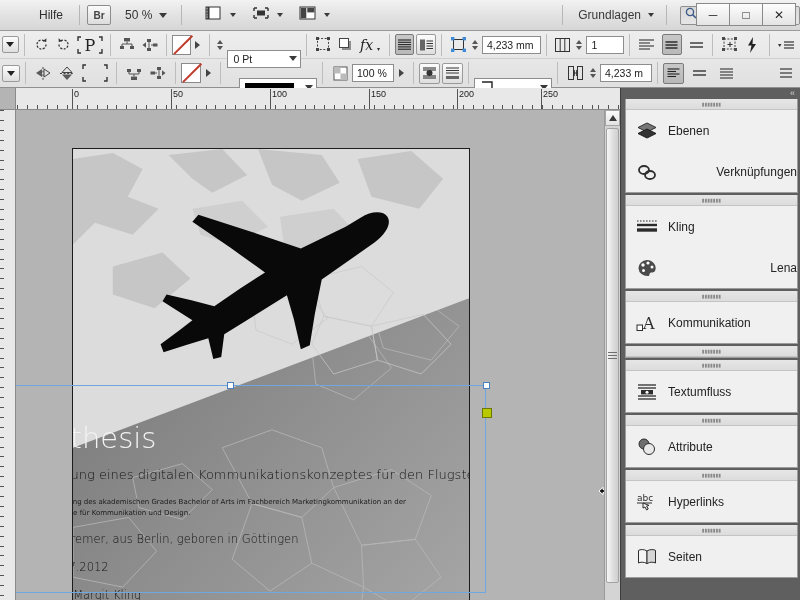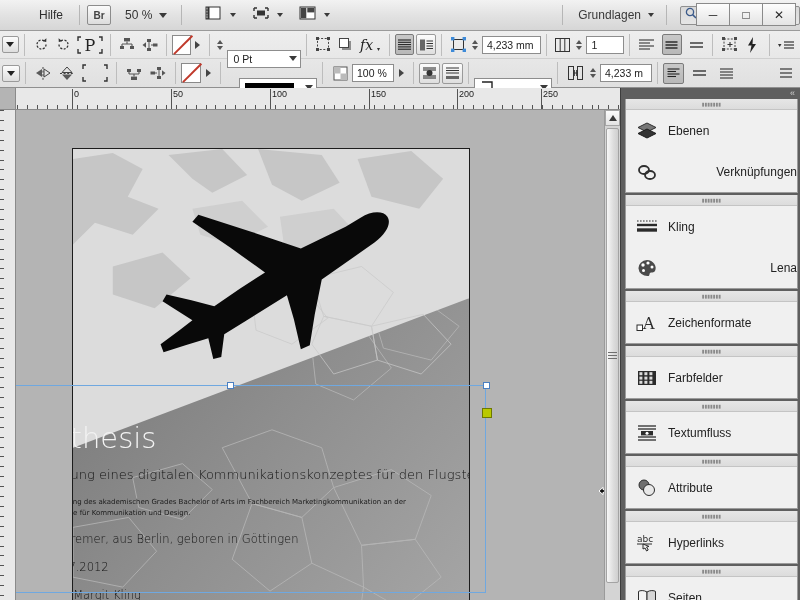--- a/index.html
+++ b/index.html
@@ -1008,45 +1008,26 @@
           <div class="pgrip">
             <span style="letter-spacing: 0px; font-size: 5px;">▮▮▮▮▮▮▮</span>
           </div>
           <div class="pitem">
             <span class="picon">
               <svg width="22" height="20" viewBox="0 0 22 20">
                 <text x="7" y="16" font-size="16" font-family="DejaVu Serif, serif" fill="#2c2c2c">A</text>
                 <rect x="1" y="12" width="5.5" height="5.5" fill="#fff" stroke="#2c2c2c"></rect>
               </svg>
             </span>
-            <span class="plabel">Zeichenformate</span>
+            <span class="plabel">Kommunikation</span>
           </div>
         </div>
         <div class="pgroup">
           <div class="pgrip">
             <span style="letter-spacing: 0px; font-size: 5px;">▮▮▮▮▮▮▮</span>
-          </div>
-          <div class="pitem">
-            <span class="picon">
-              <svg width="22" height="20" viewBox="0 0 22 20">
-                <rect x="2" y="3" width="18" height="14" fill="#2b2b2b"></rect>
-                <g fill="#dcdcdc">
-                  <rect x="3.4" y="4.2" width="3" height="3"></rect>
-                  <rect x="8.4" y="4.2" width="3" height="3"></rect>
-                  <rect x="13.4" y="4.2" width="3" height="3"></rect>
-                  <rect x="3.4" y="8.6" width="3" height="3"></rect>
-                  <rect x="8.4" y="8.6" width="3" height="3"></rect>
-                  <rect x="13.4" y="8.6" width="3" height="3"></rect>
-                  <rect x="3.4" y="12.8" width="3" height="3"></rect>
-                  <rect x="8.4" y="12.8" width="3" height="3"></rect>
-                  <rect x="13.4" y="12.8" width="3" height="3"></rect>
-                </g>
-              </svg>
-            </span>
-            <span class="plabel">Farbfelder</span>
           </div>
         </div>
         <div class="pgroup">
           <div class="pgrip">
             <span style="letter-spacing: 0px; font-size: 5px;">▮▮▮▮▮▮▮</span>
           </div>
           <div class="pitem">
             <span class="picon">
               <svg width="22" height="20" viewBox="0 0 22 20">
                 <g stroke="#2c2c2c" stroke-width="1.3">

